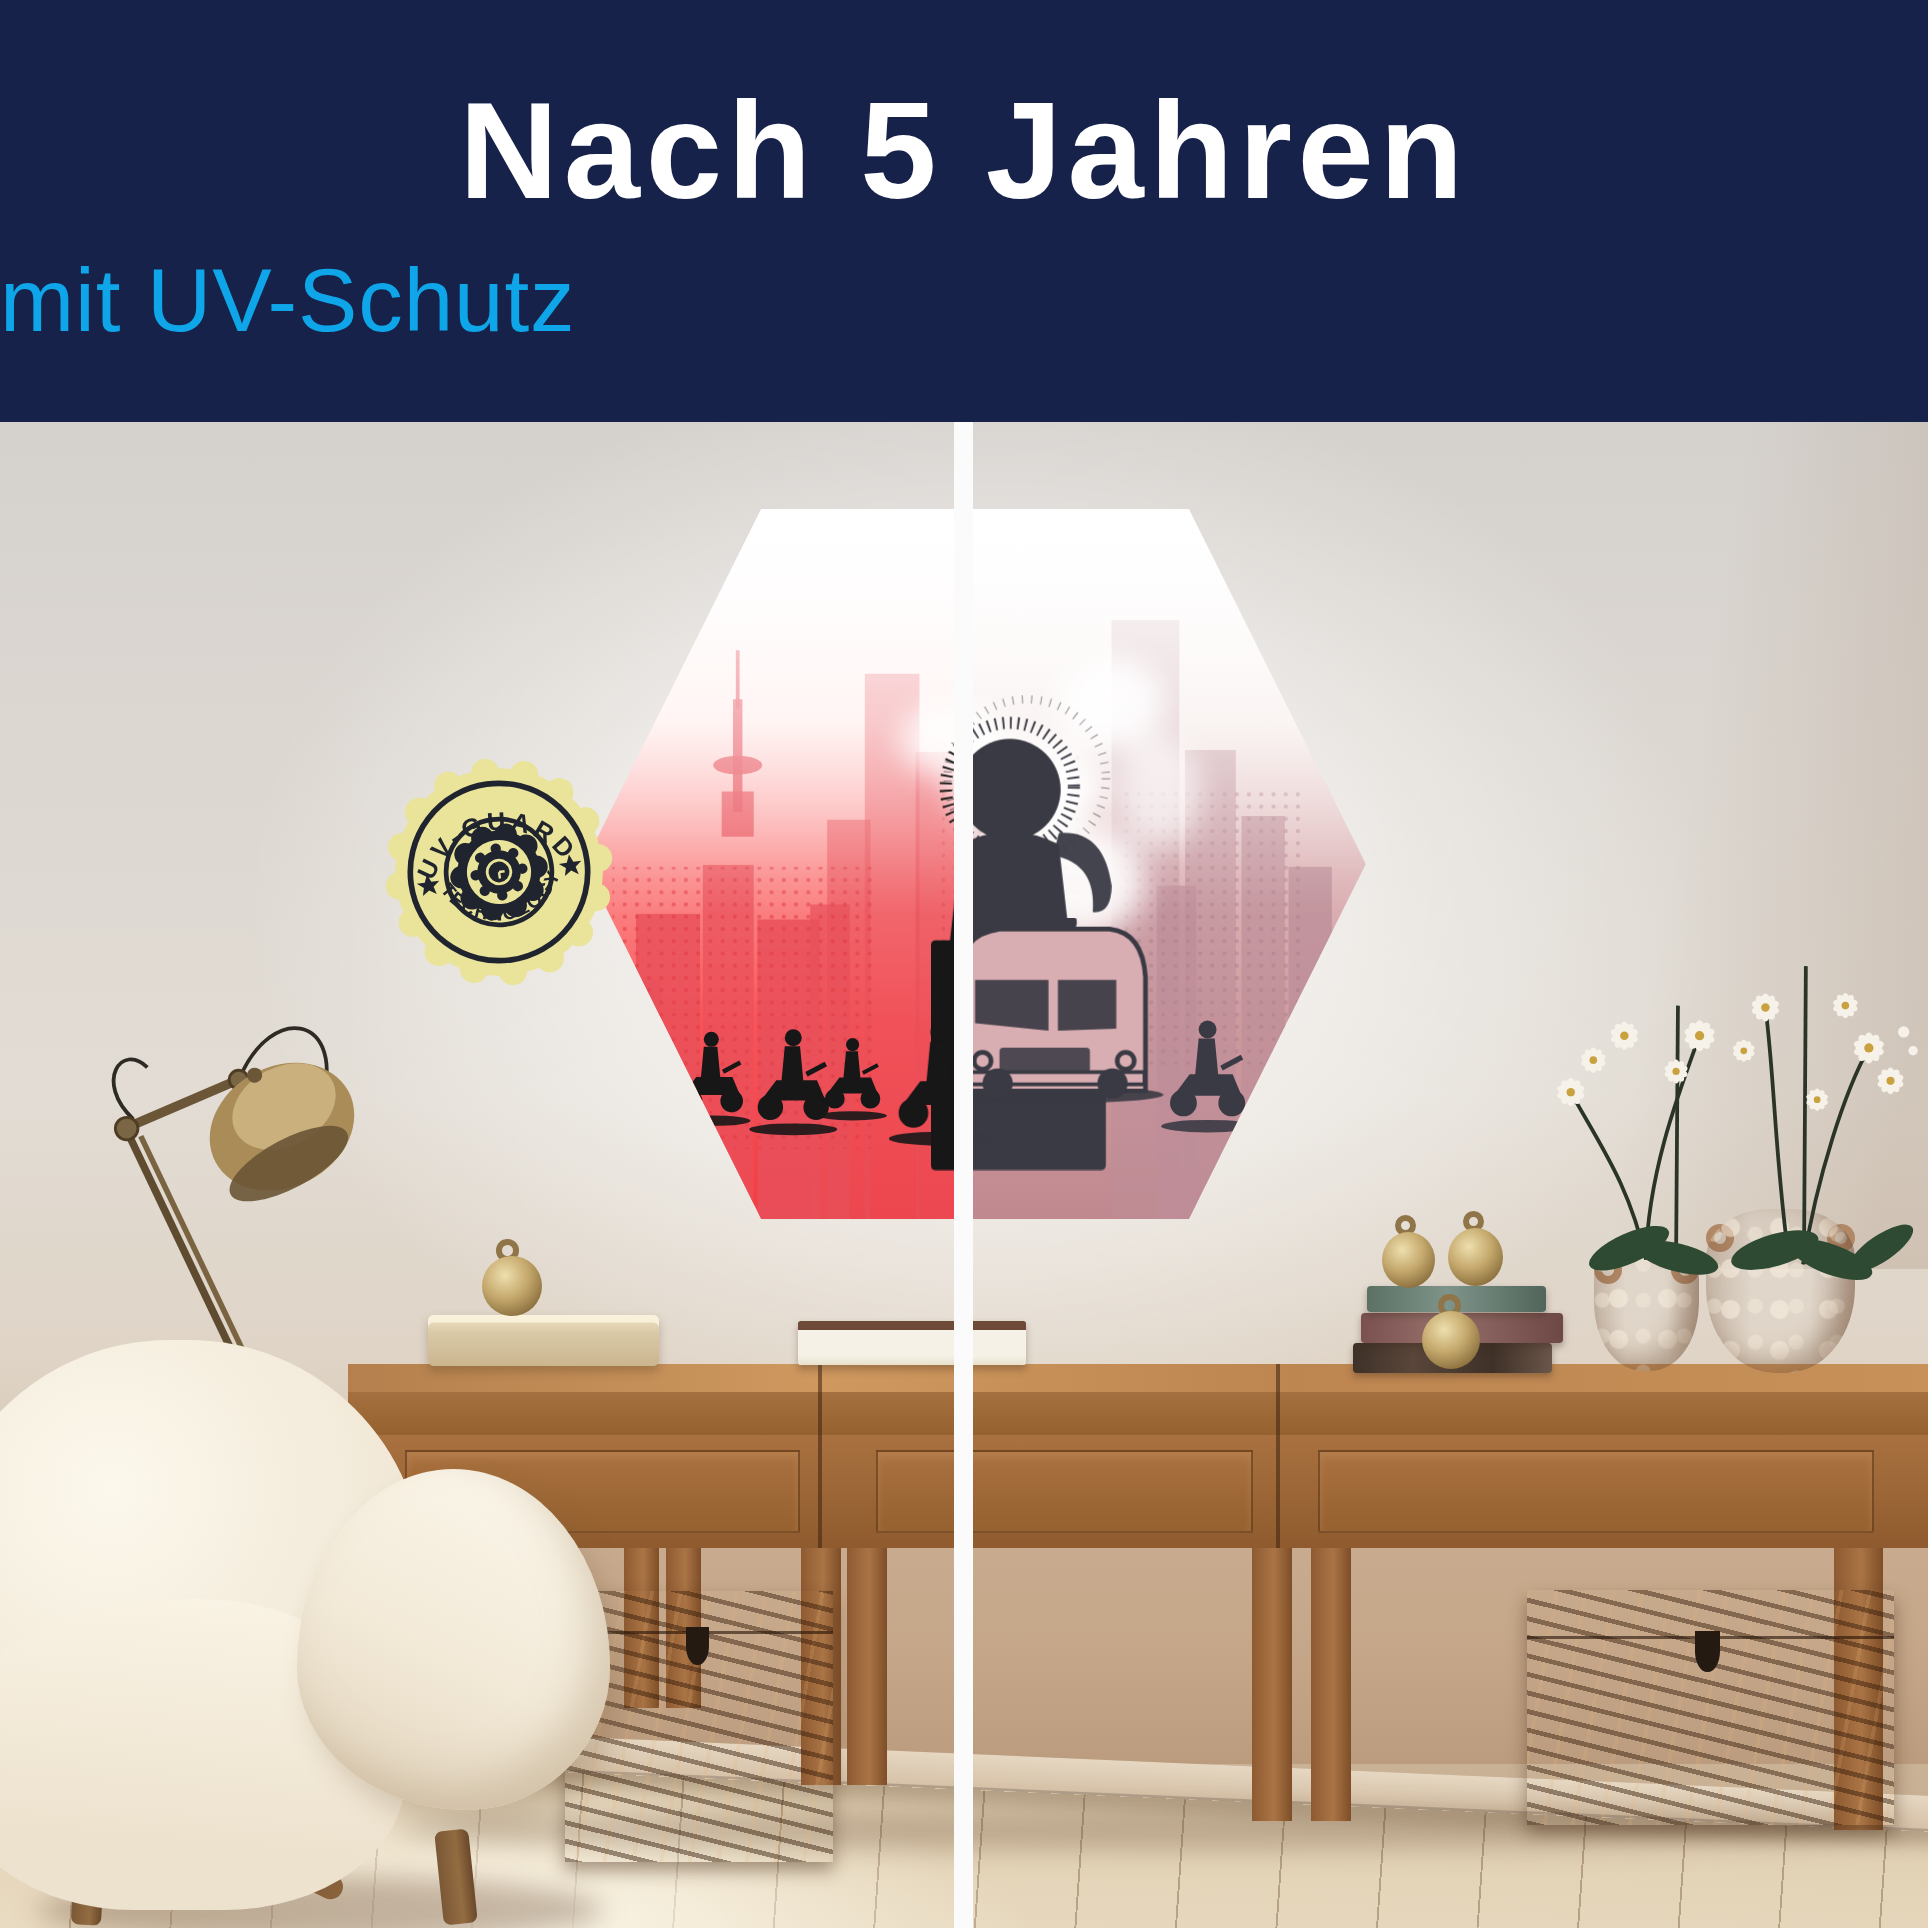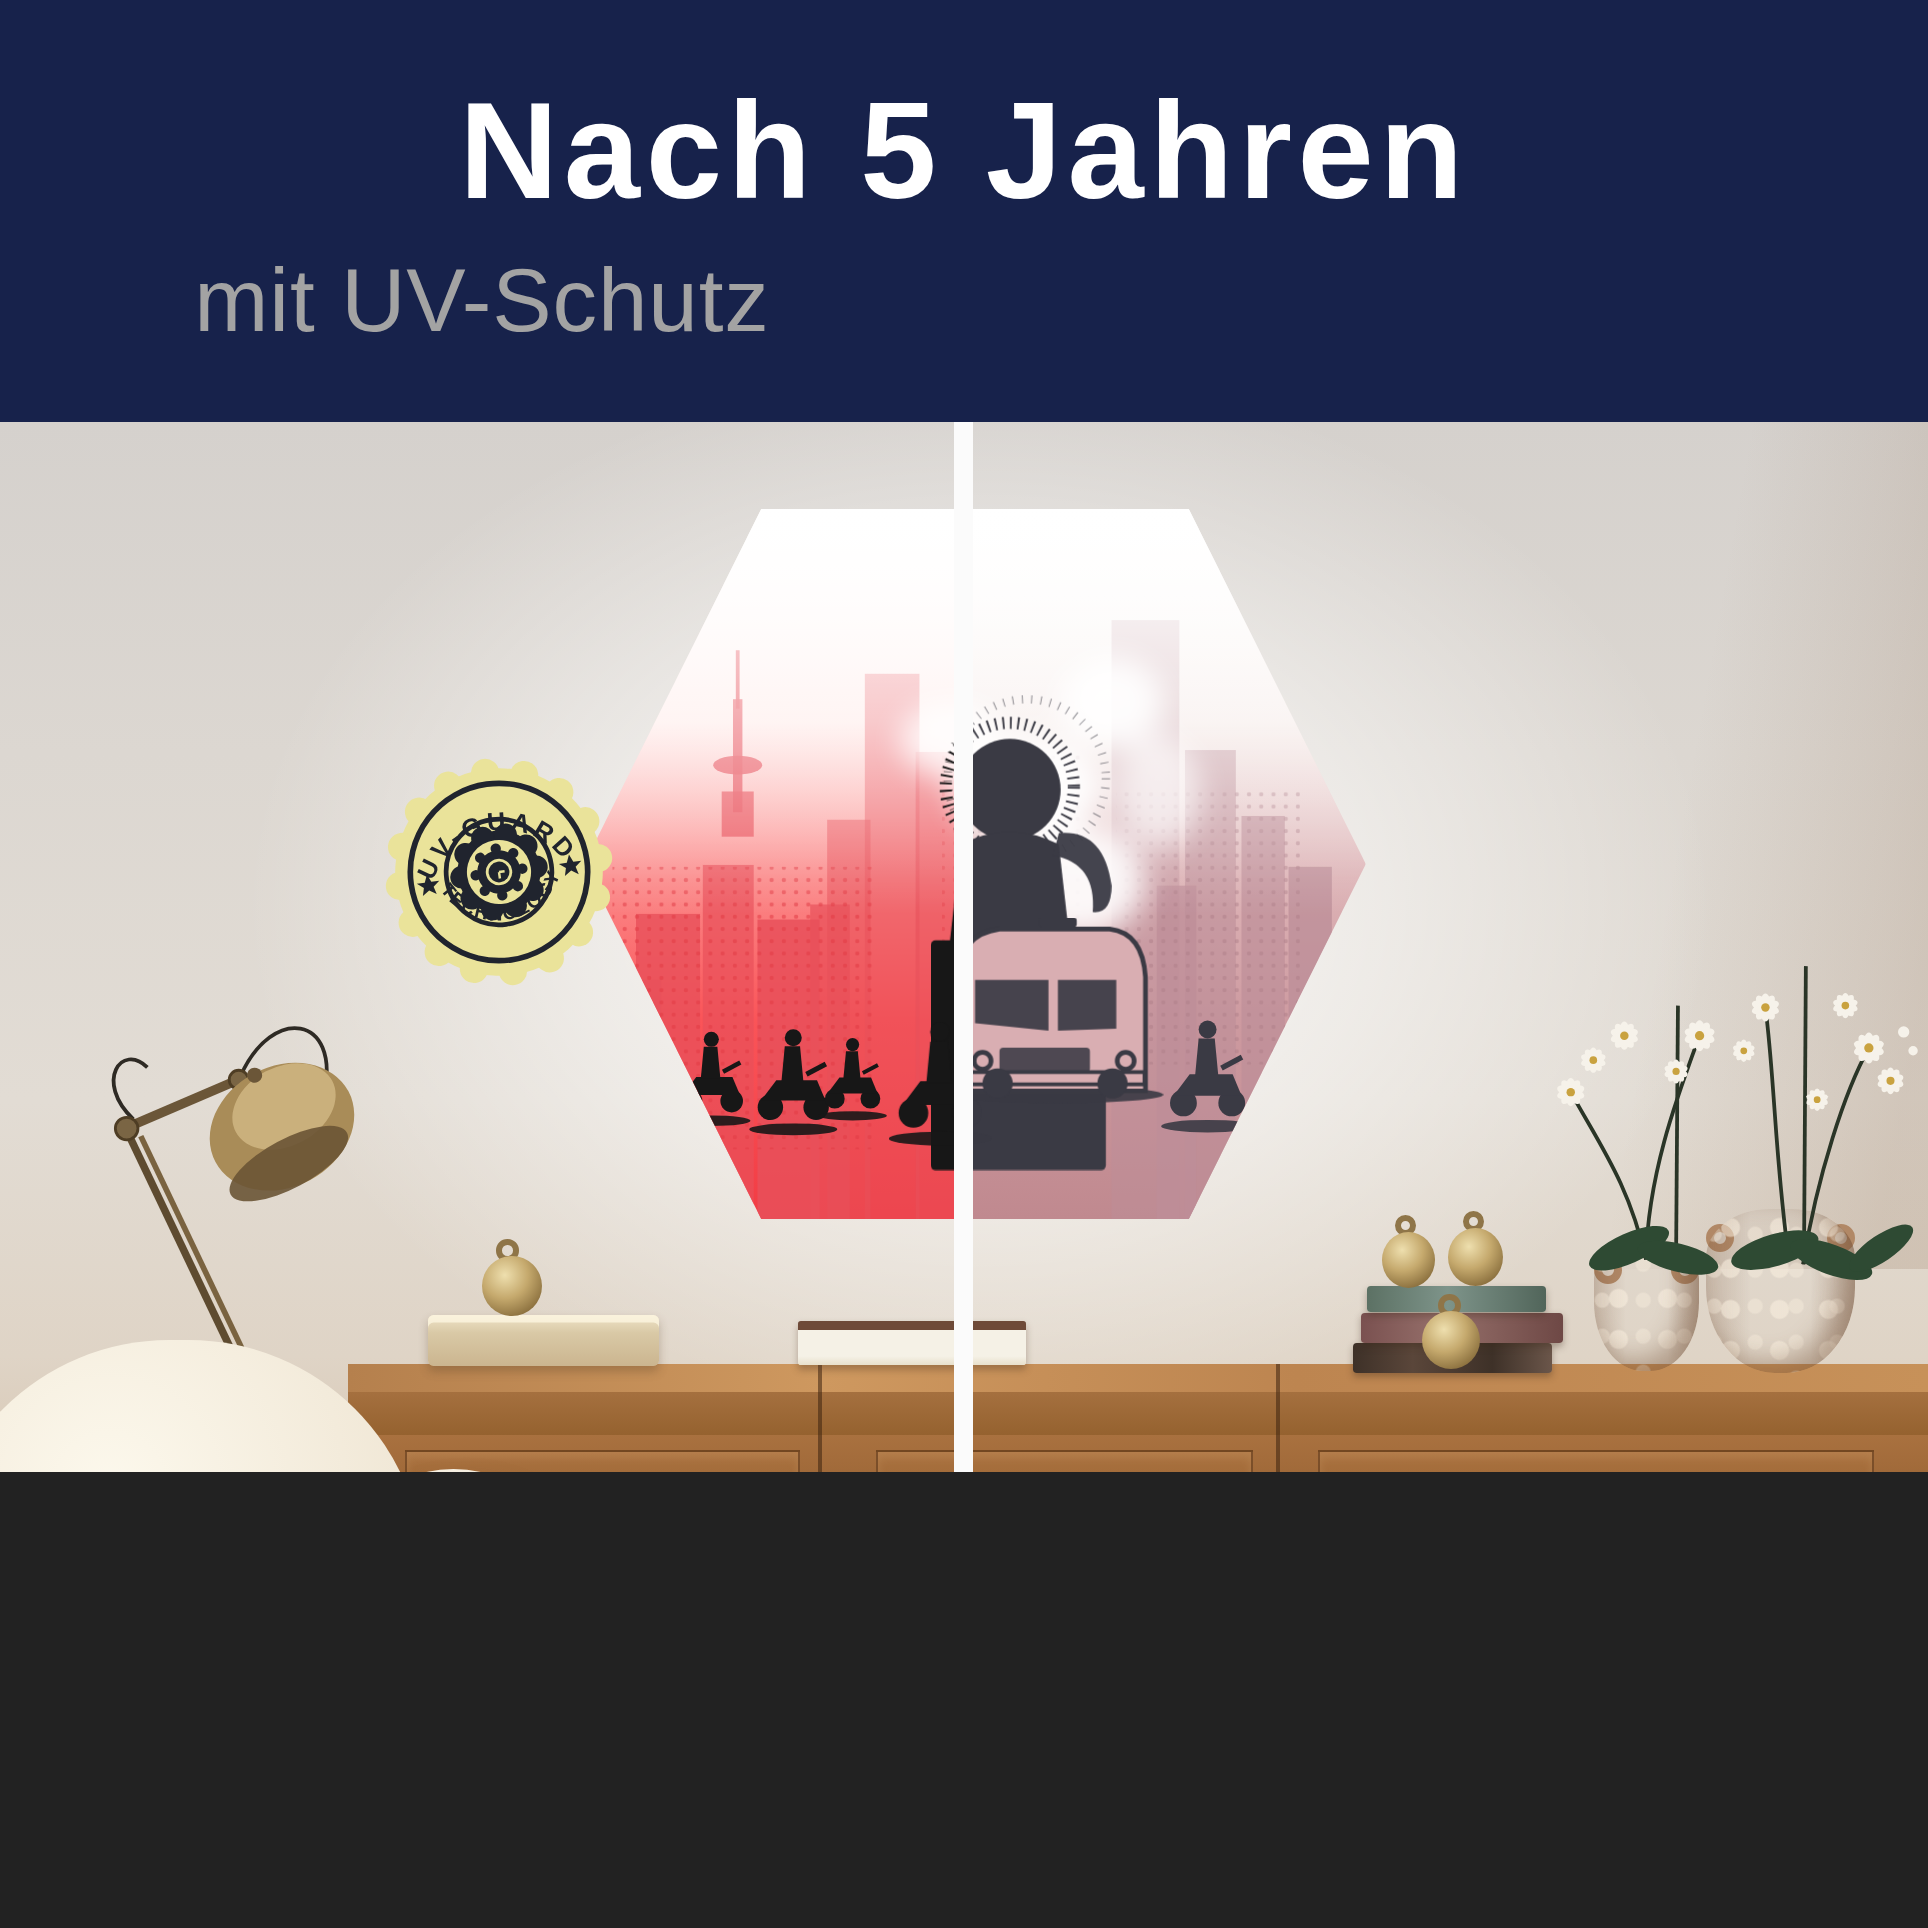--- a/index.html
+++ b/index.html
@@ -1,25 +1,25 @@
 <!DOCTYPE html>
 <html style="font-size:15px"><head>
 <meta charset="utf-8">
 <style>
   html,body{margin:0;padding:0;background:#222;}
-  #stage{position:relative;width:1928px;height:1472px;overflow:hidden;
+  #stage{position:relative;width:1928px;height:1928px;overflow:hidden;
          font-family:"Liberation Sans", sans-serif;background:#D9D4CF;}
   #stage *{position:absolute;box-sizing:border-box;}
 
   
   .banner{left:0;top:0;width:1928px;height:422px;background:#17224B;}
   .banner-title{left:0;top:79px;width:1928px;text-align:center;color:#FFF;
     font-size:137px;font-weight:bold;letter-spacing:5.6px;line-height:1.05;}
   .banner-labels{left:0;top:252px;width:1928px;height:122px;}
-  .banner-label{top:0;width:964px;text-align:center;color:#a3a3a3;
+  .banner-label{top:0;width:964px;color:#0ea5e9;
     font-size:89px;font-weight:400;letter-spacing:0.9px;line-height:1.1;}
   .lab-left{left:0;} .lab-right{left:964px;}
 
   
   #scene{left:0;top:422px;width:1928px;height:1507px;overflow:hidden;}
   .wall{left:0;top:0;width:1928px;height:1507px;
     background:linear-gradient(180deg,#D5D1CD 0%,#DCD7D1 22%,#E2DCD4 45%,#DFD4C6 62%,#CFB99F 80%,#C3A98C 100%);}
   .wall-shade-right{right:0;top:0;width:395px;height:847px;
     background:linear-gradient(100deg,rgba(0,0,0,0) 40%,rgba(150,120,95,.22) 90%);}
   .wall-glow{left:245px;top:-56px;width:1469px;height:1083px;

